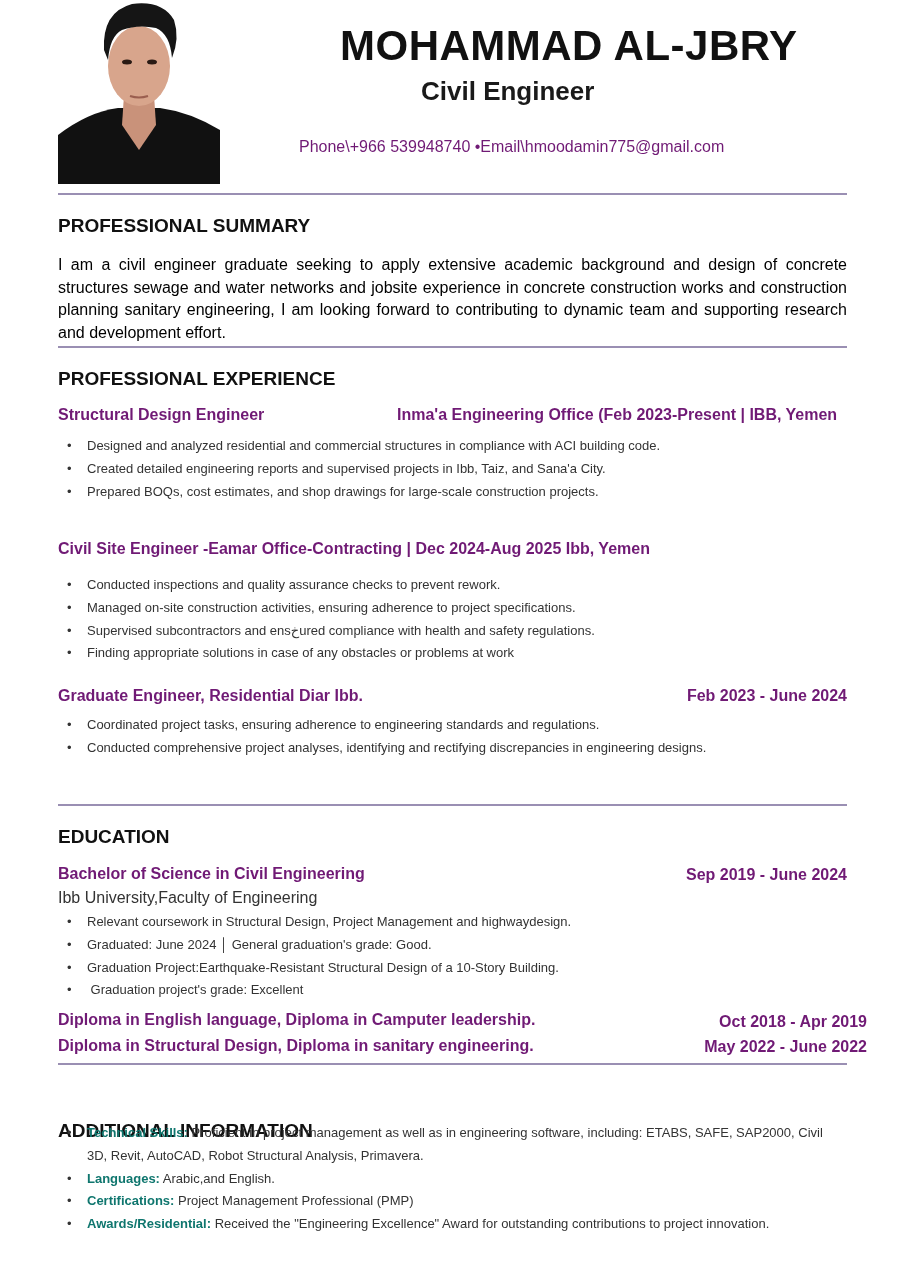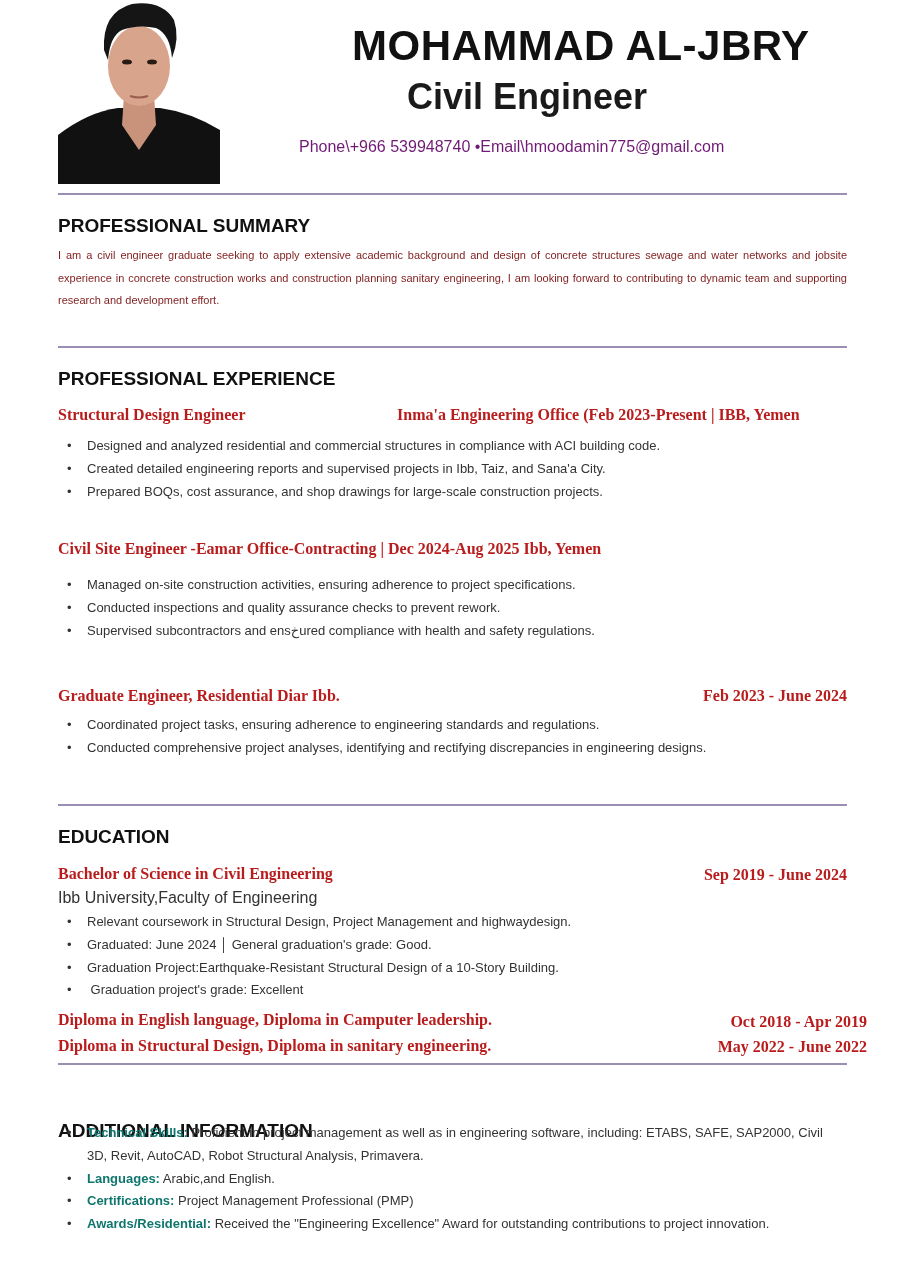--- a/index.html
+++ b/index.html
@@ -6,44 +6,44 @@
   body {
     width: 905px; height: 1280px; position: relative; overflow: hidden;
     font-family: "Liberation Sans", sans-serif; color: #2b2b2b;
   }
   .photo {
     position: absolute; left: 58px; top: 0; width: 162px; height: 184px;
     background: #ffffff; overflow: hidden;
   }
   .photo svg { display: block; width: 100%; height: 100%; }
   .name {
-    position: absolute; left: 352px; top: 22px; font-size: 42px; font-weight: bold;
+    position: absolute; left: 340px; top: 22px; font-size: 42px; font-weight: bold;
     color: #111111; letter-spacing: 0.5px; white-space: nowrap;
   }
   .title {
-    position: absolute; left: 407px; top: 76px; font-size: 36px; font-weight: bold;
+    position: absolute; left: 421px; top: 76px; font-size: 26px; font-weight: bold;
     color: #1a1a1a; white-space: nowrap;
   }
   .contact {
     position: absolute; left: 299px; top: 138px; font-size: 16px; color: #701a75;
     white-space: nowrap;
   }
   .rule {
     position: absolute; left: 58px; width: 789px; height: 2px; background: #9a8fb3;
   }
   .section-title {
     position: absolute; left: 58px; font-size: 19px; font-weight: bold; color: #111111;
     white-space: nowrap;
   }
   .summary {
-    position: absolute; left: 58px; top: 244px; width: 789px; font-size: 11px;
-    line-height: 22.7px; text-align: justify; color: #7f1d1d;
+    position: absolute; left: 58px; top: 254px; width: 789px; font-size: 16px;
+    line-height: 22.7px; text-align: justify; color: #000000;
   }
   .job-head {
-    position: absolute; font-size: 16px; font-weight: bold; color: #b91c1c; white-space: nowrap; font-family: Liberation Serif, serif;
+    position: absolute; font-size: 16px; font-weight: bold; color: #701a75; white-space: nowrap;
   }
   .right { text-align: right; }
   ul.bullets {
     position: absolute; left: 58px; margin: 0; padding: 0 0 0 29px; width: 740px;
     font-size: 13px; line-height: 22.8px; color: #333333; list-style: none;
   }
   ul.bullets li { position: relative; }
   ul.bullets li::before {
     content: "•"; position: absolute; left: -20px; top: 0; color: #333333;
   }
@@ -79,28 +79,29 @@
 
 <div class="rule" style="top:346px;"></div>
 
 <div class="section-title" style="top:368px;">PROFESSIONAL EXPERIENCE</div>
 
 <div class="job-head" style="left:58px; top:406px;">Structural Design Engineer</div>
 <div class="job-head" style="left:358px; top:406px;margin-left:39px;">Inma'a Engineering Office (Feb 2023-Present | IBB, Yemen</div>
 <ul class="bullets" style="top:435px;">
   <li>Designed and analyzed residential and commercial structures in compliance with ACI building code.</li>
   <li>Created detailed engineering reports and supervised projects in Ibb, Taiz, and Sana'a City.</li>
-  <li>Prepared BOQs, cost assurance, and shop drawings for large-scale construction projects.</li>
+  <li>Prepared BOQs, cost estimates, and shop drawings for large-scale construction projects.</li>
 </ul>
 
 <div class="job-head" style="left:58px; top:540px;">Civil Site Engineer -Eamar Office-Contracting | Dec 2024-Aug 2025 Ibb, Yemen</div>
 <ul class="bullets" style="top:574px;">
+  <li>Conducted inspections and quality assurance checks to prevent rework.</li>
   <li>Managed on-site construction activities, ensuring adherence to project specifications.</li>
-  <li>Conducted inspections and quality assurance checks to prevent rework.</li>
   <li>Supervised subcontractors and ensخured compliance with health and safety regulations.</li>
+  <li>Finding appropriate solutions in case of any obstacles or problems at work</li>
 </ul>
 
 <div class="job-head" style="left:58px; top:687px;">Graduate Engineer, Residential Diar Ibb.</div>
 <div class="job-head right" style="right:58px; top:687px;">Feb 2023 - June 2024</div>
 <ul class="bullets" style="top:714px;">
   <li>Coordinated project tasks, ensuring adherence to engineering standards and regulations.</li>
   <li>Conducted comprehensive project analyses, identifying and rectifying discrepancies in engineering designs.</li>
 </ul>
 
 <div class="rule" style="top:804px;"></div>

